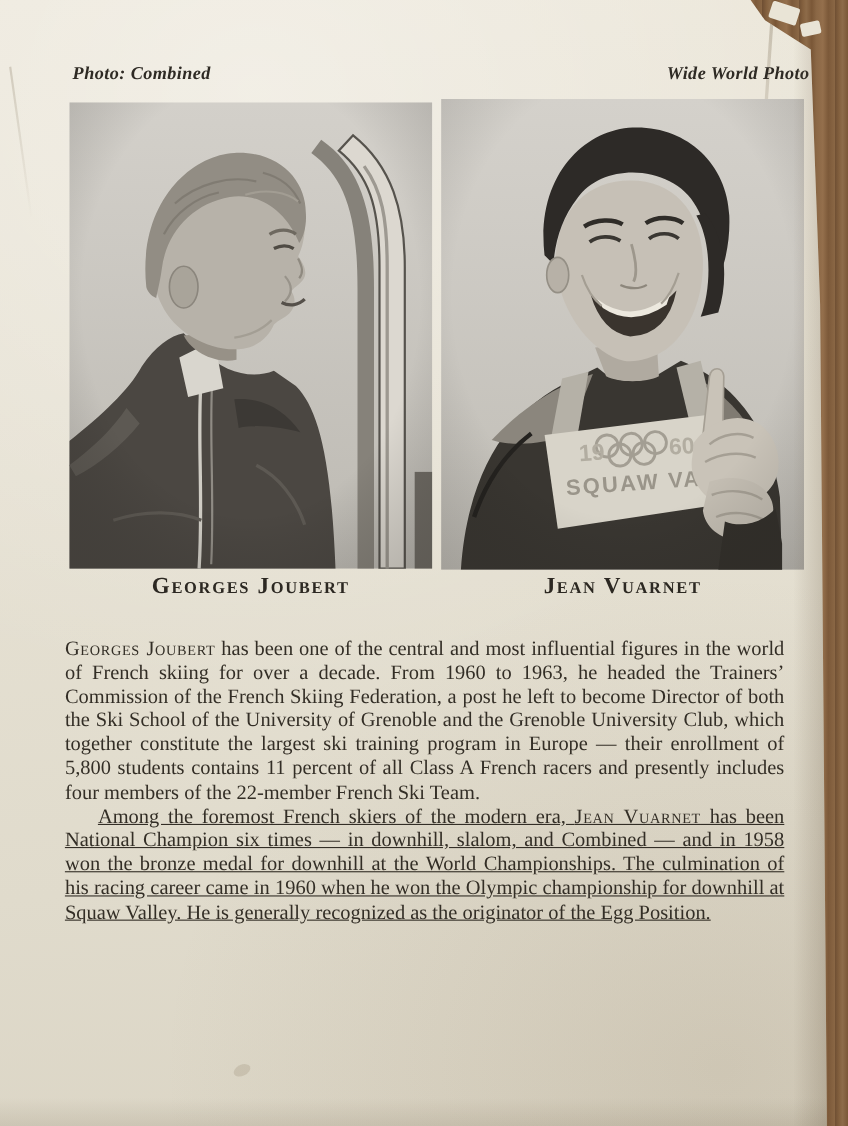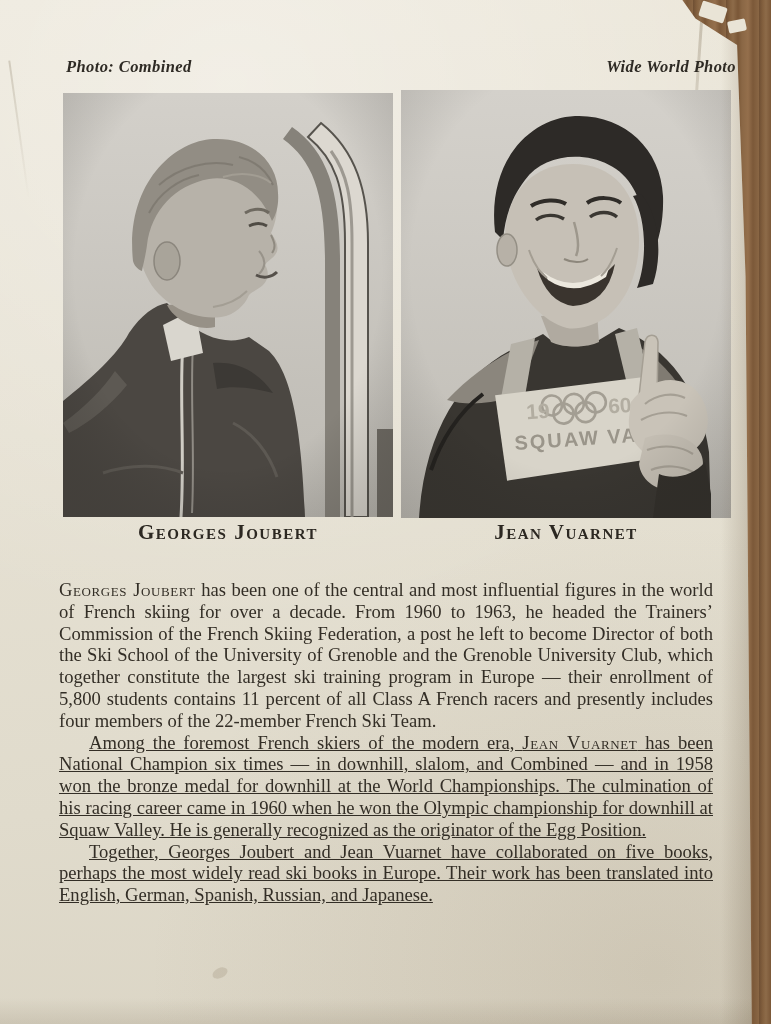--- a/index.html
+++ b/index.html
@@ -205,21 +205,20 @@
     </g>
     <rect width="330" height="428" fill="url(#vigR)"></rect>
   </svg>
 
   <div class="caption caption-left">Georges Joubert</div>
   <div class="caption caption-right">Jean Vuarnet</div>
 
   <div class="bodytext" id="paragraphs">
       <p><span class="sc">Georges Joubert</span><span> has been one of the central and most influential figures in the world of French skiing for over a decade. From 1960 to 1963, he headed the Trainers’ Commission of the French Skiing Federation, a post he left to become Director of both the Ski School of the University of Grenoble and the Grenoble University Club, which together constitute the largest ski training program in Europe — their enrollment of 5,800 students contains 11 percent of all Class A French racers and presently includes four members of the 22-member French Ski Team.</span></p>
       <p><span>Among the foremost French skiers of the modern era, </span><span class="sc">Jean Vuarnet</span><span> has been National Champion six times — in downhill, slalom, and Combined — and in 1958 won the bronze medal for downhill at the World Championships. The culmination of his racing career came in 1960 when he won the Olympic championship for downhill at Squaw Valley. He is generally recognized as the originator of the Egg Position.</span></p>
-      <p><span>Together, Georges Joubert and Jean Vuarnet have collaborated on five books, perhaps the most widely read ski books in Europe. Their work has been translated into English, German, Spanish, Russian, and Japanese.</span></p>
     </div>
 
   <div class="smudge"></div>
   <div class="cover-shade-right"></div>
   <div class="cover-shade-bottom"></div>
 </div>
 
 <div class="torn-bit torn-a"></div>
 <div class="torn-bit torn-b"></div>
 

